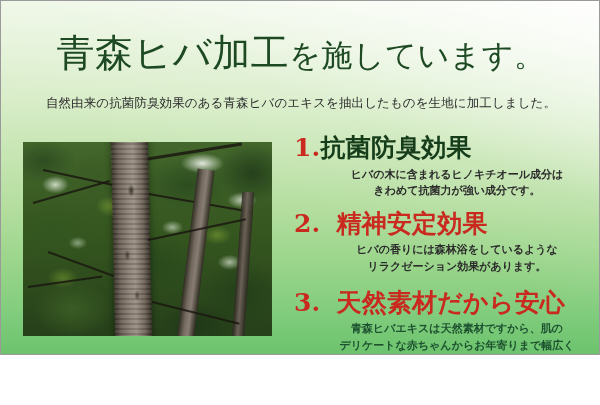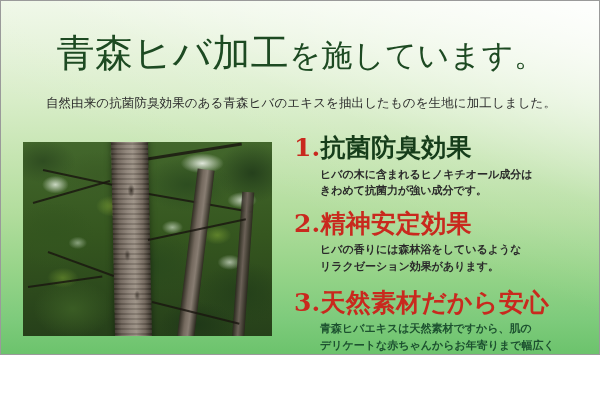--- a/index.html
+++ b/index.html
@@ -186,29 +186,30 @@
     margin: 0;
     font-family: "DejaVu Serif", "Liberation Serif", serif;
     font-size: 25px;
     line-height: 1.14;
     font-weight: 700;
     white-space: nowrap;
     letter-spacing: 0.2px;
   }
   .item-num { color: #c9291e; }
   .item-title-dark { color: #163d1a; }
-  .item-title-red  { color: #c9291e; }
+  .item-title-red  { color: #c9291e; margin-left: 16px; }
 
   .item-body {
     margin: 4px 0 0 26px;
     font-size: 11px;
     line-height: 1.52;
     font-weight: 700;
     color: #2b2b2b;
     white-space: pre-line;
+    text-align: center;
   }
   .item-body.green { color: #1d5230; }
 
   
   .item-1 { }
   .item-2 { margin-bottom: 13px; }
 </style>
 </head>
 <body>
 

